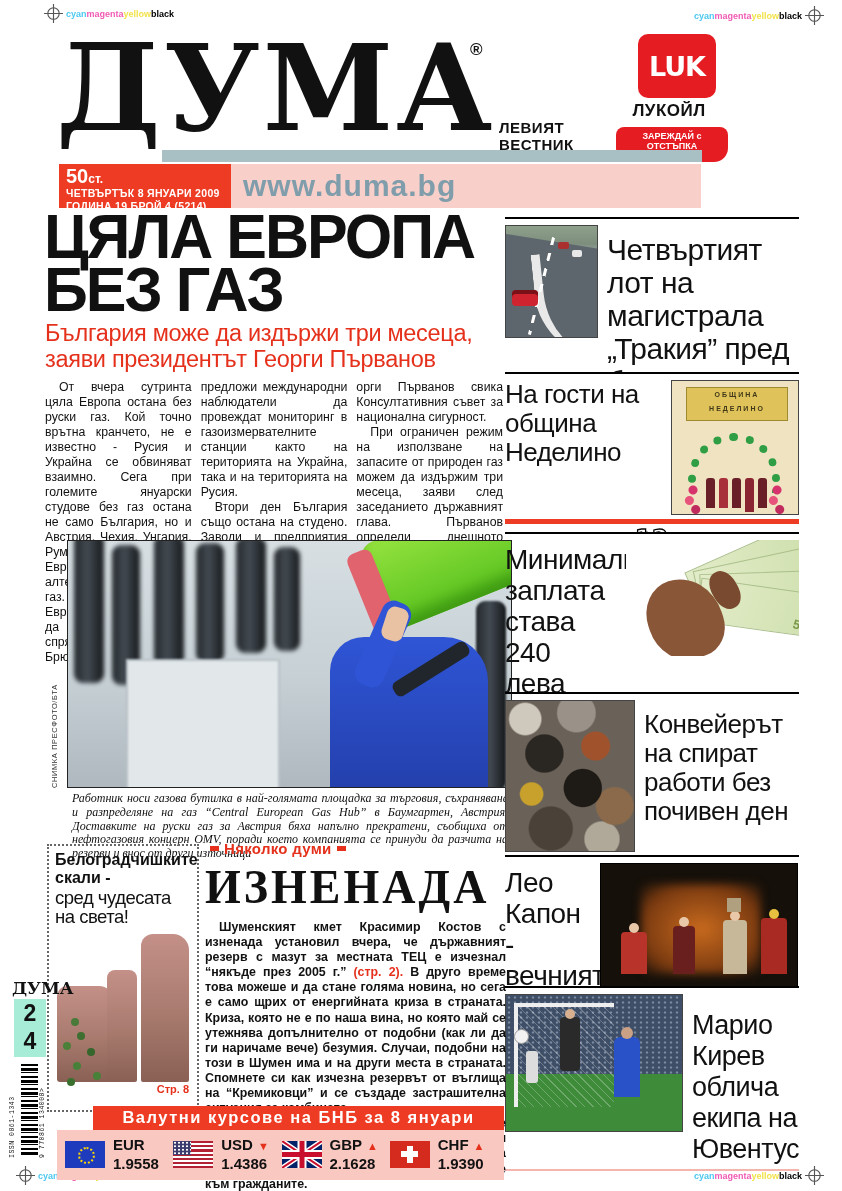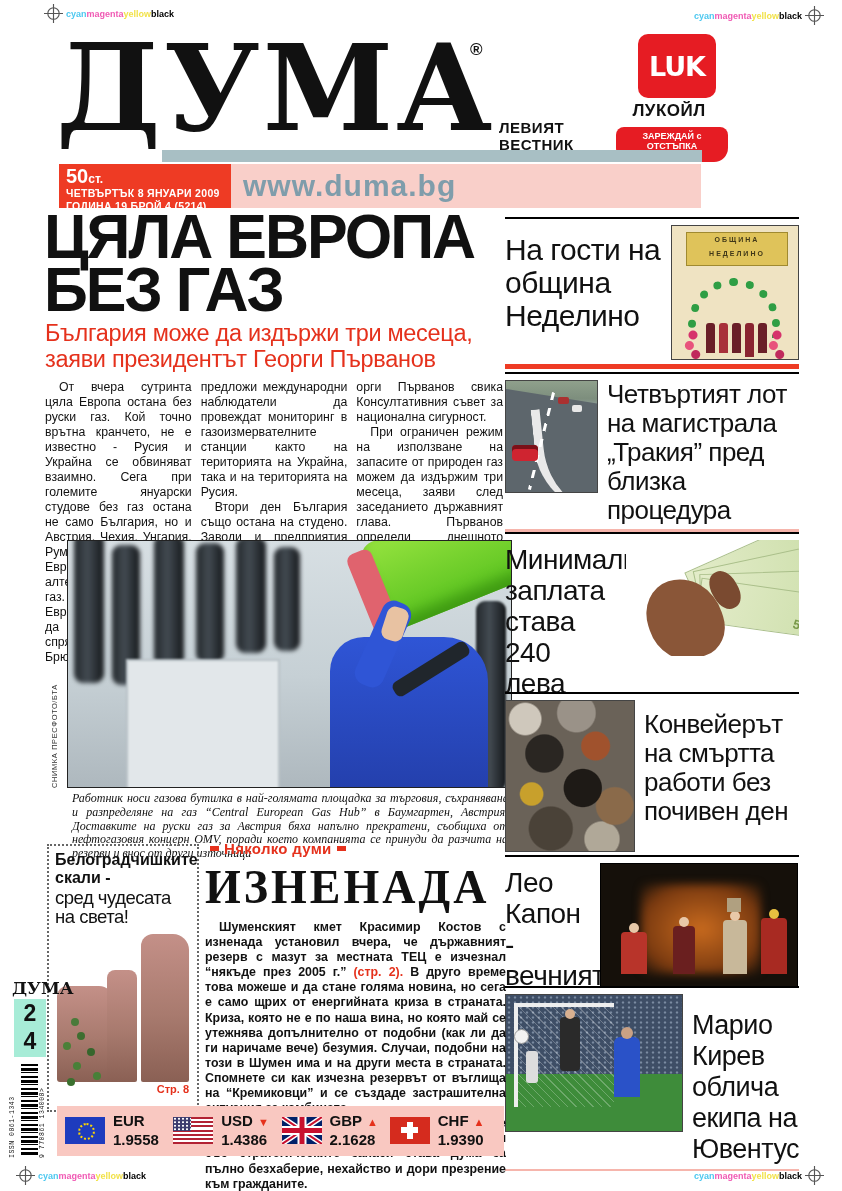--- a/index.html
+++ b/index.html
@@ -306,20 +306,36 @@
     <div class="mp-arm"></div>
     <div class="mp-hand"></div>
     <div class="mp-strap"></div>
   </div>
   <p class="abs caption" style="margin:0;">Работник носи газова бутилка в най-голямата площадка за търговия, съхраняване и разпределяне на газ “Central European Gas Hub” в Баумгартен, Австрия. Доставките на руски газ за Австрия бяха напълно прекратени, съобщиха от нефтогазовия концерн OMV, поради което компанията се принуди да разчита на резерви и внос от други източници</p>
 
   <div class="abs sidebar">
 
     <section class="sb-item">
       <div class="sb-content">
+        <div class="sb-photo ph-highway">
+          <div class="hw-road"></div>
+          <div class="hw-shoulder"></div>
+          <div class="hw-line"></div>
+          <div class="hw-car2"></div>
+          <div class="hw-car3"></div>
+          <div class="hw-car"></div>
+        </div>
+        <h2 class="sb-title">Четвъртият лот на магистрала „Тракия” пред близка процедура</h2>
+      </div>
+      <div class="sb-rule rule-pink"></div>
+
+    </section>
+
+    <section class="sb-item">
+      <div class="sb-content">
         <h2 class="sb-title">На гости на община Неделино</h2>
         <div class="sb-photo ph-nedelino">
           <div class="ned-sign">
             <span>ОБЩИНА</span>
             <span>НЕДЕЛИНО</span>
           </div>
           <div class="ned-arch"></div>
           <div class="ned-bl"></div>
           <div class="ned-br"></div>
           <div class="ned-crowd">
@@ -332,57 +348,41 @@
         </div>
       </div>
       <div class="sb-rule rule-red"></div>
       <div class="sb-page">
         <span class="pg-num">12</span>
       </div>
     </section>
 
     <section class="sb-item">
       <div class="sb-content">
-        <div class="sb-photo ph-highway">
-          <div class="hw-road"></div>
-          <div class="hw-shoulder"></div>
-          <div class="hw-line"></div>
-          <div class="hw-car2"></div>
-          <div class="hw-car3"></div>
-          <div class="hw-car"></div>
-        </div>
-        <h2 class="sb-title">Четвъртият лот на магистрала „Тракия” пред близка процедура</h2>
-      </div>
-      <div class="sb-rule rule-pink"></div>
-
-    </section>
-
-    <section class="sb-item">
-      <div class="sb-content">
         <h2 class="sb-title" style="width:112px;">Минималната заплата става 240 лева</h2>
         <div class="sb-photo ph-money">
           <div class="mn-note mn-n1"></div>
           <div class="mn-note mn-n2"></div>
           <div class="mn-note mn-n3"></div>
           <div class="mn-note mn-n4">
               <span class="mn-50">50</span>
             </div>
           <div class="mn-hand"></div>
           <div class="mn-thumb"></div>
         </div>
       </div>
 
     </section>
 
     <section class="sb-item">
       <div class="sb-content">
         <div class="sb-photo ph-wreck">
           <div class="wr-a"></div>
         </div>
-        <h2 class="sb-title">Конвейерът на смъртта работи без почивен ден</h2>
+        <h2 class="sb-title">Конвейерът на спират работи без почивен ден</h2>
       </div>
       <div class="sb-rule rule-pink"></div>
 
     </section>
 
     <section class="sb-item">
       <div class="sb-content">
         <h2 class="sb-title" style="width:86px;">Лео Капон - вечният ироник</h2>
         <div class="sb-photo ph-theater">
           <div class="th-glow"></div>
@@ -439,20 +439,21 @@
     <div class="rubric">
       <span class="rub-sq"></span><span>Няколко думи</span><span class="rub-sq"></span>
     </div>
     <h2 class="ed-headline">ИЗНЕНАДА</h2>
     <p class="body ind"><span>Шуменският кмет Красимир Костов с изненада установил вчера, че държавният резерв с мазут за местната ТЕЦ е изчезнал “някъде през 2005 г.” </span><span class="redref">(стр. 2).</span><span> В друго време това можеше и да стане голяма новина, но сега е само щрих от енергийната криза в страната. Криза, която не е по наша вина, но която май се утежнява допълнително от подобни (как ли да ги наричаме вече) безумия. Случаи, подобни на този в Шумен има и на други места в страната. Спомнете си как изчезна резервът от въглища на “Кремиковци” и се създаде застрашителна ситуация за комбината.</span></p>
     <p class="body ind">Тук нещата не опират просто до това, че някой “задигнал” нещо си. При подобни фокуси със стратегическите запаси става дума за пълно безхаберие, нехайство и дори презрение към гражданите.</p>
 
   </div>
 
   <div class="abs currency">
+    <div class="cur-header">Валутни курсове на БНБ за 8 януари</div>
     <div class="cur-row">
       <div class="cur">
         <div class="flag flag-eur">
             <div class="eur-ring"></div>
           </div>
         <div class="cur-texts">
           <div><span>EUR</span><span class="trend"></span></div>
           <div>1.9558</div>
         </div>
       </div>

